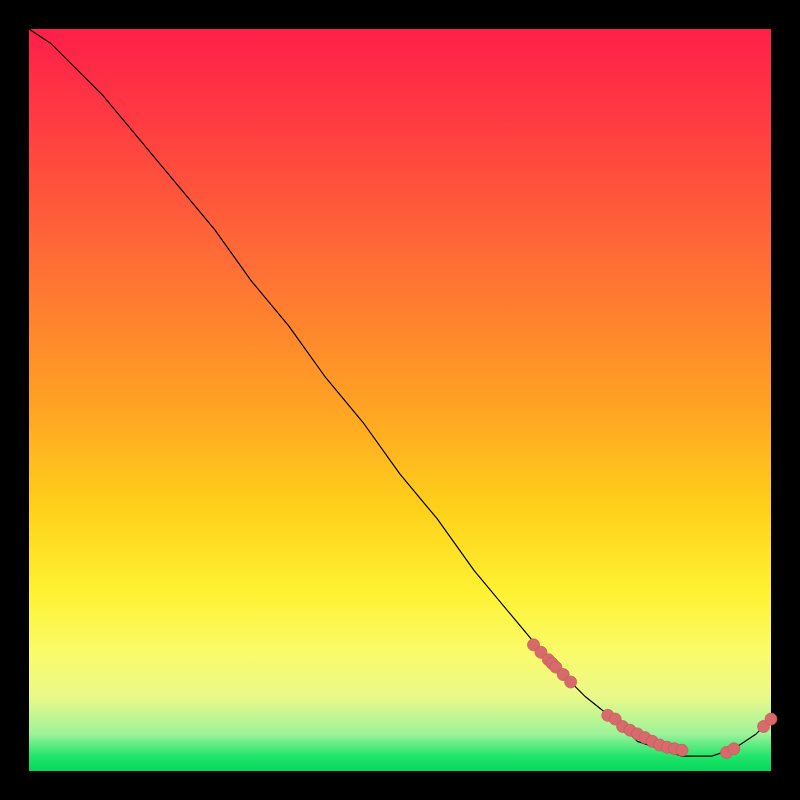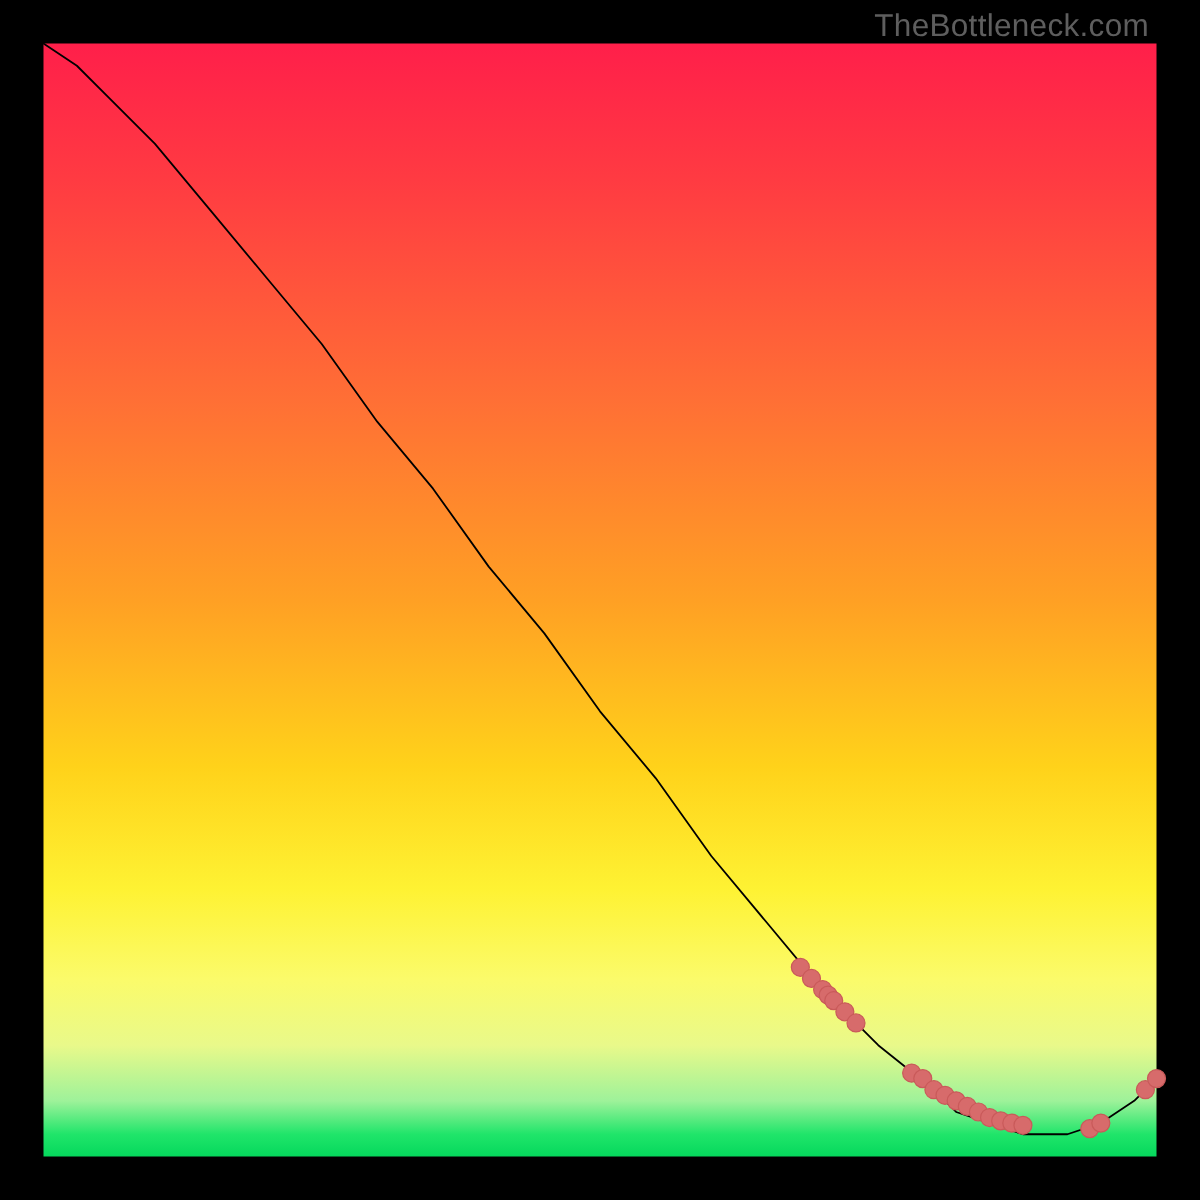--- a/index.html
+++ b/index.html
@@ -94,14 +94,13 @@
           <circle cx="638.12" cy="718.26" r="6" class="pt"></circle>
           <circle cx="645.54" cy="719.74" r="6" class="pt"></circle>
           <circle cx="652.96" cy="721.22" r="6" class="pt"></circle>
           <circle cx="697.48" cy="723.45" r="6" class="pt"></circle>
           <circle cx="704.90" cy="719.74" r="6" class="pt"></circle>
           <circle cx="734.58" cy="697.48" r="6" class="pt"></circle>
           <circle cx="742.00" cy="690.06" r="6" class="pt"></circle>
         </g>
     </svg>
   </div>
-  <div class="watermark">TheBottleneck.com</div>
 </div>
 
 </body></html>

